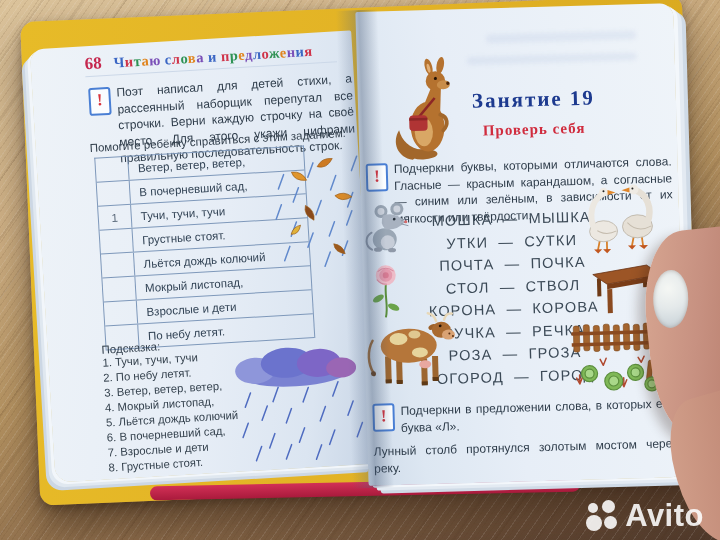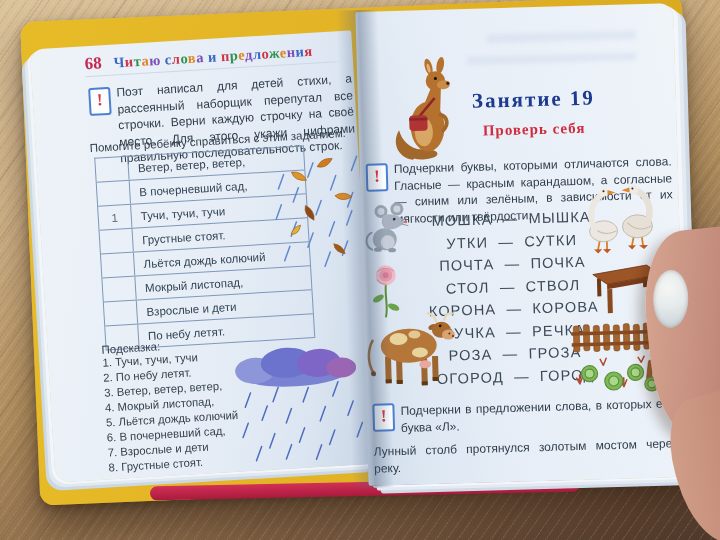--- a/index.html
+++ b/index.html
@@ -381,13 +381,22 @@
     </div>
 
     <div class="gutter"></div>
   </div>
 
   <div class="finger">
     <div class="nail"></div>
   </div>
   <div class="finger2"></div>
 
+  <div class="watermark">
+    <div class="wm-dots">
+      <i class="wm-d1"></i>
+        <i class="wm-d2"></i>
+        <i class="wm-d3"></i>
+        <i class="wm-d4"></i>
+    </div>
+    <span class="wm-text">Avito</span>
+  </div>
 </div>
 
 </body></html>

